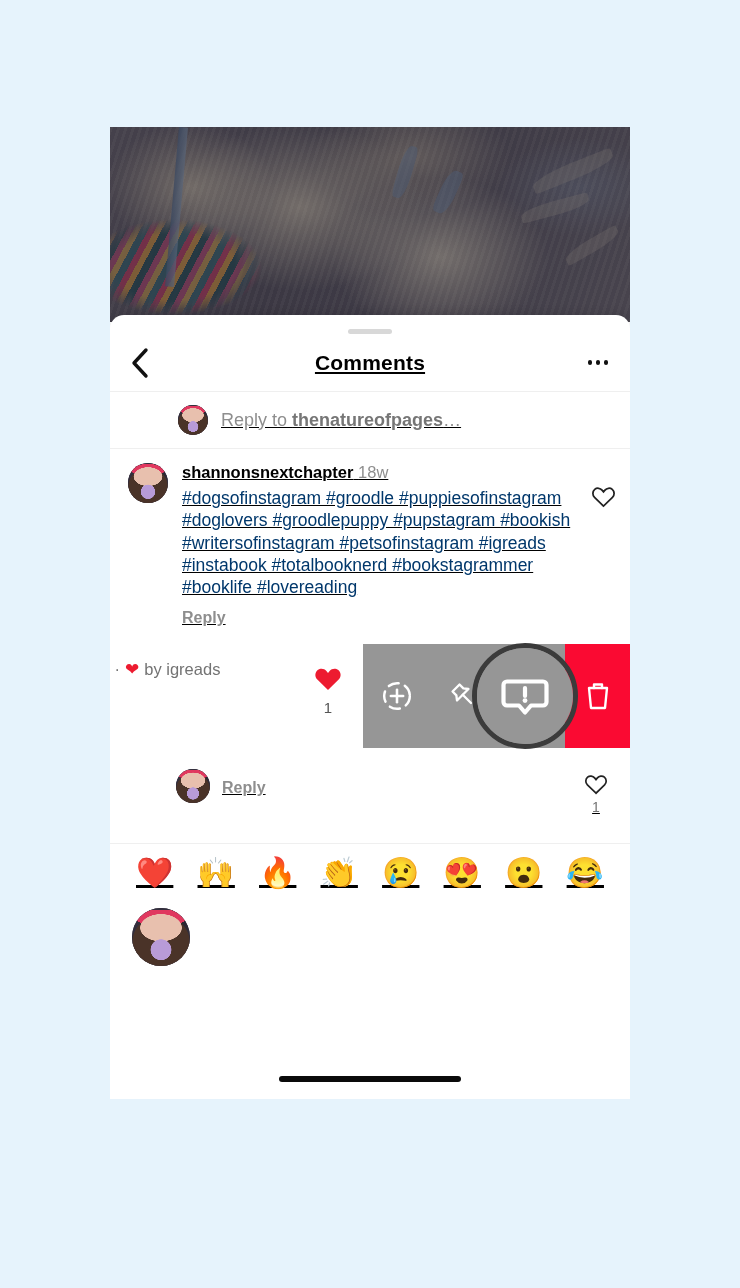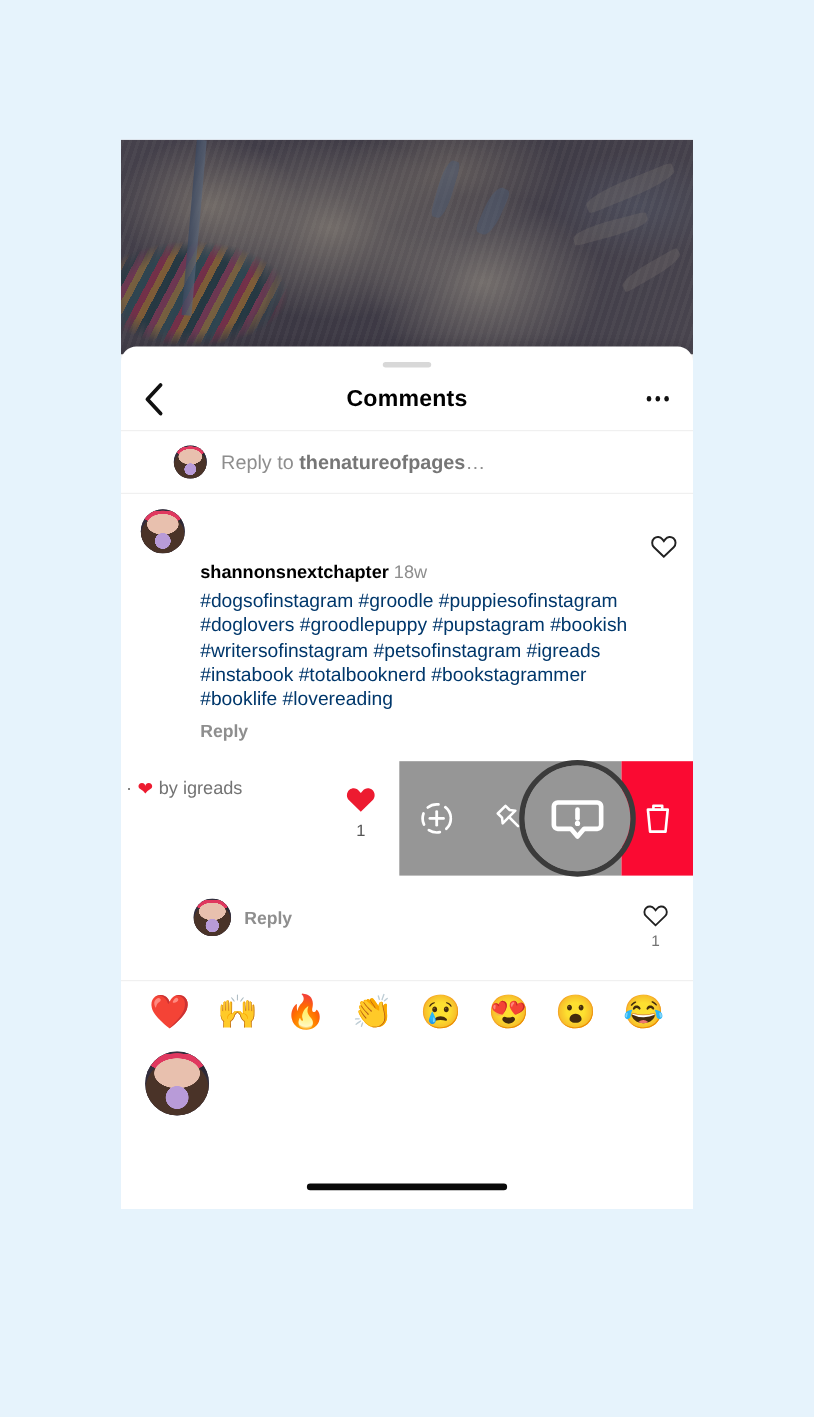--- a/index.html
+++ b/index.html
@@ -69,20 +69,21 @@
     transform: rotate(5deg);
   }
   .photo .shade { position: absolute; inset: 0; background: rgba(25,22,32,.45); }
 
   
   .sheet {
     position: absolute; left: 0; top: 188px; width: 520px; height: 784px;
     background: #fff; border-radius: 14px 14px 0 0;
     box-shadow: 0 -2px 10px rgba(0,0,0,.10);
     overflow: hidden;
+    text-decoration: underline;
   }
   .grabber {
     width: 44px; height: 5px; border-radius: 3px; background: #d8d8d8;
     margin: 14px auto 0;
   }
 
   .sheet-header {
     position: relative; height: 58px;
     display: flex; align-items: center; justify-content: center;
     border-bottom: 1px solid #efefef;
@@ -108,31 +109,31 @@
       radial-gradient(circle at 50% 72%, #b89bd8 0 20%, transparent 21%),
       radial-gradient(ellipse 52% 34% at 50% 34%, #e8c0ae 0 68%, transparent 70%),
       radial-gradient(ellipse 62% 20% at 50% 17%, #e0385f 0 70%, transparent 72%),
       radial-gradient(ellipse 78% 72% at 50% 58%, #4a3328 0 62%, transparent 64%),
       linear-gradient(150deg, #3a3344 0%, #2a2733 50%, #474054 100%);
   }
 
   
   .reply-to {
     display: flex; align-items: center; gap: 13px;
-    padding: 13px 0 13px 48px; border-bottom: 1px solid #efefef;
+    padding: 13px 0 13px 68px; border-bottom: 1px solid #efefef;
   }
   .reply-to .av { width: 30px; height: 30px; }
   .reply-to-text { font-size: 18px; color: #8e8e8e; }
   .reply-to-text b { color: #767676; font-weight: bold; }
 
   
   .comment { display: flex; padding: 16px 14px 0 18px; position: relative; }
   .comment .av { width: 40px; height: 40px; margin-right: 14px; }
   .c-body { flex: 1 1 auto; min-width: 0; }
-  .c-head { font-size: 16.5px; color: #000; line-height: 1.2; margin-bottom: 4px; margin-top: 48px; }
+  .c-head { font-size: 16.5px; color: #000; line-height: 1.2; margin-bottom: 4px; }
   .c-head .uname { font-weight: bold; }
   .c-head .time { color: #8e8e8e; font-weight: normal; }
   .c-text { font-size: 17.5px; line-height: 1.28; color: #0c0c0c; word-wrap: break-word; }
   .c-text .link { color: #00376b; }
   .c-reply { font-size: 16px; color: #8e8e8e; font-weight: bold; margin-top: 10px; }
   .c-like { width: 40px; display: flex; flex-direction: column; align-items: center; padding-top: 4px; }
   .c-like .cnt { font-size: 14px; color: #737373; margin-top: 4px; }
 
   
   .comment-hashtags { padding-top: 14px; }

